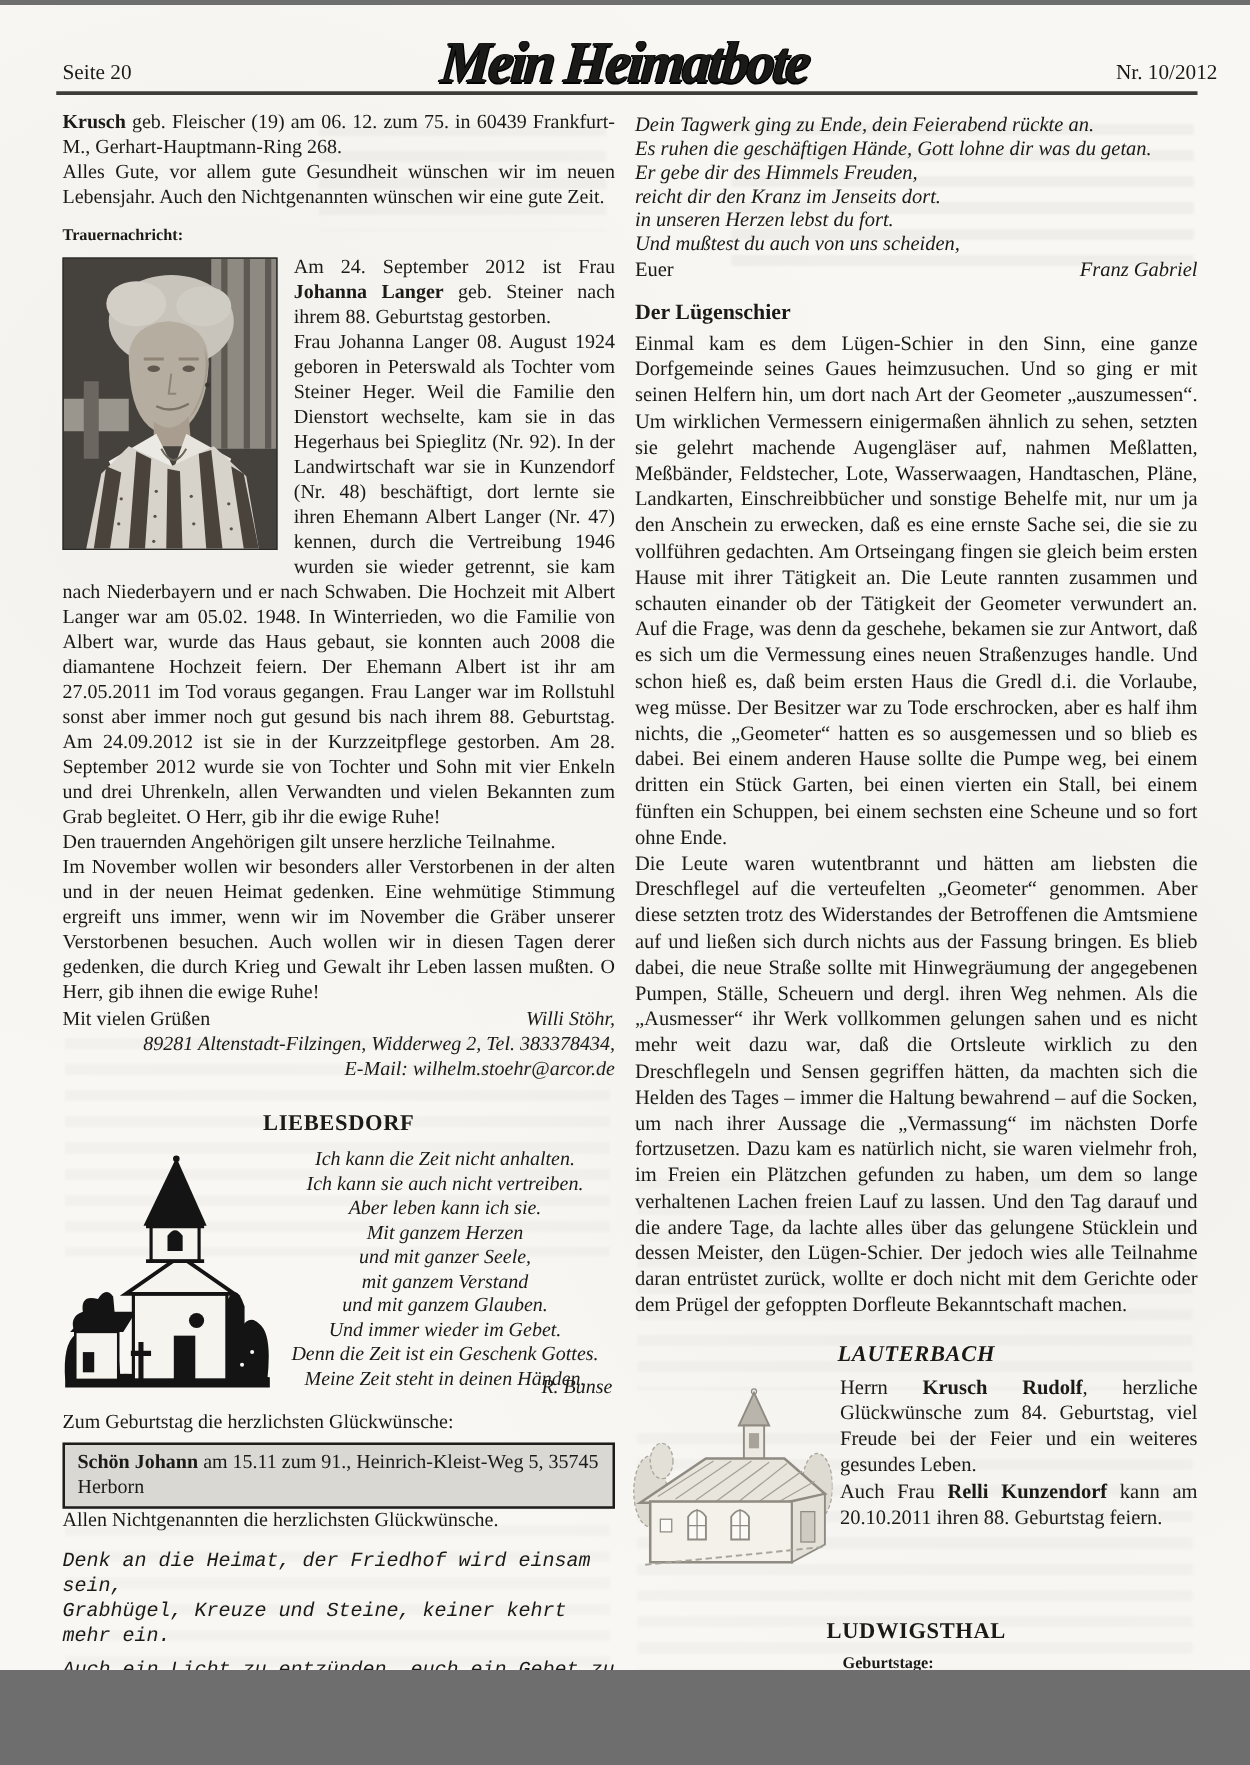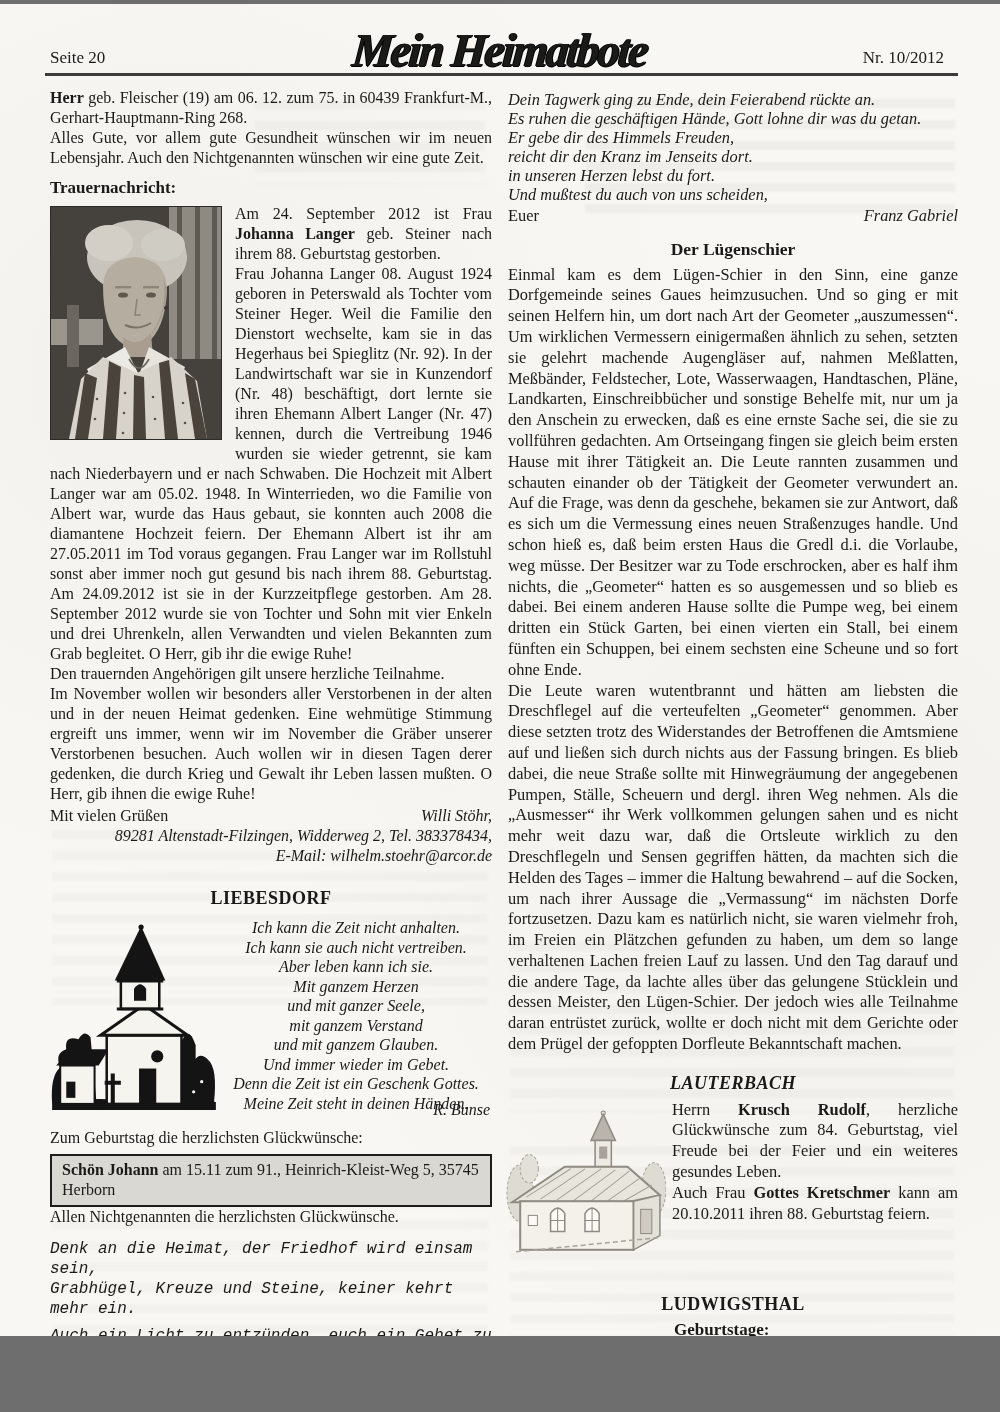--- a/index.html
+++ b/index.html
@@ -18,21 +18,21 @@
     text-shadow:1px 0 0 #000,-1px 0 0 #000,0 1px 0 #000;}
   .hrule{position:absolute;left:45px;top:69px;width:913px;height:3px;background:#3c3c3a;z-index:2;}
   .scan-bottom{position:absolute;left:0;top:1403px;width:1000px;height:2px;background:rgba(118,115,108,.45);z-index:2;}
 
   .colL{position:absolute;left:50px;top:84px;width:442px;font-size:16px;line-height:20px;z-index:2;}
   .colR{position:absolute;left:508px;top:86px;width:450px;font-size:16.4px;line-height:20.8px;z-index:2;}
   .just{text-align:justify;text-justify:inter-word;hyphens:auto;}
   p{margin:0;}
   b{font-weight:bold;}
   .it{font-style:italic;}
-  .subhead{font-weight:bold;font-size:17px;margin-top:10px;}
+  .subhead{font-weight:bold;font-size:13px;margin-top:10px;}
   .bigcap{font-weight:bold;font-size:18px;text-align:center;letter-spacing:.5px;}
   .photo{float:left;width:170px;height:232px;margin:2px 13px 6px 0;border:1px solid #2a2a28;background:#45423e;}
   .sigrow{display:flex;justify-content:space-between;margin-top:2px;}
   .addr{text-align:right;font-style:italic;}
   .poemC{font-style:italic;text-align:center;}
   .graybox{background:#d9d8d3;border:2px solid #1d1d1b;padding:4px 10px 5px 10px;}
   .footrow{display:flex;justify-content:space-between;font-style:italic;margin-top:2px;}
   .rel{position:relative;}
   .couplet{margin-bottom:7px;}
   svg{display:block;}
@@ -44,27 +44,27 @@
 
   <div class="ghost" style="left:585px;top:95px;width:370px;height:125px;"></div>
   <div class="ghost" style="left:255px;top:96px;width:230px;height:85px;opacity:.4;"></div>
   <div class="ghost" style="left:52px;top:826px;width:436px;height:175px;opacity:.35;"></div>
   <div class="ghost" style="left:510px;top:938px;width:444px;height:170px;opacity:.38;"></div>
   <div class="ghost" style="left:510px;top:1142px;width:444px;height:200px;opacity:.35;"></div>
   <div class="ghost" style="left:52px;top:1195px;width:436px;height:160px;opacity:.3;"></div>
 
   <div class="hdr-label" style="left:50px;">Seite 20</div>
   <div class="masthead">Mein Heimatbote</div>
-  <div class="hdr-label" style="right:56px;">Nr. 10/2012</div>
+  <div class="hdr-label" style="right:26px;">Nr. 10/2012</div>
   <div class="hrule"></div>
   <div class="scan-bottom"></div>
 
   <div class="colL">
 
-    <p class="just"><b>Herr</b><span> geb. Fleischer (19) am 06. 12. zum 75. in 60439 Frankfurt-M., Gerhart-Hauptmann-Ring 268.</span></p>
+    <p class="just"><b>Krusch</b><span> geb. Fleischer (19) am 06. 12. zum 75. in 60439 Frankfurt-M., Gerhart-Hauptmann-Ring 268.</span></p>
     <p class="just">Alles Gute, vor allem gute Gesundheit wünschen wir im neuen Lebensjahr. Auch den Nichtgenannten wünschen wir eine gute Zeit.</p>
 
     <div class="subhead">Trauernachricht:</div>
 
     <div style="margin-top:6px;">
       <div class="photo">
         <svg width="170" height="232" viewBox="0 0 170 232">
           <rect width="170" height="232" fill="#45423e"></rect>
           <rect x="118" y="0" width="52" height="152" fill="#8e8a82"></rect>
           <rect x="126" y="0" width="5" height="152" fill="#5d5953"></rect>
@@ -195,21 +195,21 @@
       <div>Er gebe dir des Himmels Freuden,</div>
       <div>reicht dir den Kranz im Jenseits dort.</div>
       <div>in unseren Herzen lebst du fort.</div>
       <div>Und mußtest du auch von uns scheiden,</div>
     </div>
     <div class="sigrow" style="margin-top:2px;">
       <span>Euer</span>
       <span class="it">Franz Gabriel</span>
     </div>
 
-    <div class="subhead" style="margin-top:12px;font-size:17.5px;text-align:center;">Der Lügenschier</div>
+    <div class="subhead" style="margin-top:12px;font-size:17.5px;">Der Lügenschier</div>
     <p class="just" style="margin-top:5px;">Einmal kam es dem Lügen-Schier in den Sinn, eine ganze Dorfgemeinde seines Gaues heimzusuchen. Und so ging er mit seinen Helfern hin, um dort nach Art der Geometer „auszumessen“. Um wirklichen Vermessern einigermaßen ähnlich zu sehen, setzten sie gelehrt machende Augengläser auf, nahmen Meßlatten, Meßbänder, Feldstecher, Lote, Wasserwaagen, Handtaschen, Pläne, Landkarten, Einschreibbücher und sonstige Behelfe mit, nur um ja den Anschein zu erwecken, daß es eine ernste Sache sei, die sie zu vollführen gedachten. Am Ortseingang fingen sie gleich beim ersten Hause mit ihrer Tätigkeit an. Die Leute rannten zusammen und schauten einander ob der Tätigkeit der Geometer verwundert an. Auf die Frage, was denn da geschehe, bekamen sie zur Antwort, daß es sich um die Vermessung eines neuen Straßenzuges handle. Und schon hieß es, daß beim ersten Haus die Gredl d.i. die Vorlaube, weg müsse. Der Besitzer war zu Tode erschrocken, aber es half ihm nichts, die „Geometer“ hatten es so ausgemessen und so blieb es dabei. Bei einem anderen Hause sollte die Pumpe weg, bei einem dritten ein Stück Garten, bei einen vierten ein Stall, bei einem fünften ein Schuppen, bei einem sechsten eine Scheune und so fort ohne Ende.</p>
     <p class="just">Die Leute waren wutentbrannt und hätten am liebsten die Dreschflegel auf die verteufelten „Geometer“ genommen. Aber diese setzten trotz des Widerstandes der Betroffenen die Amtsmiene auf und ließen sich durch nichts aus der Fassung bringen. Es blieb dabei, die neue Straße sollte mit Hinwegräumung der angegebenen Pumpen, Ställe, Scheuern und dergl. ihren Weg nehmen. Als die „Ausmesser“ ihr Werk vollkommen gelungen sahen und es nicht mehr weit dazu war, daß die Ortsleute wirklich zu den Dreschflegeln und Sensen gegriffen hätten, da machten sich die Helden des Tages – immer die Haltung bewahrend – auf die Socken, um nach ihrer Aussage die „Vermassung“ im nächsten Dorfe fortzusetzen. Dazu kam es natürlich nicht, sie waren vielmehr froh, im Freien ein Plätzchen gefunden zu haben, um dem so lange verhaltenen Lachen freien Lauf zu lassen. Und den Tag darauf und die andere Tage, da lachte alles über das gelungene Stücklein und dessen Meister, den Lügen-Schier. Der jedoch wies alle Teilnahme daran entrüstet zurück, wollte er doch nicht mit dem Gerichte oder dem Prügel der gefoppten Dorfleute Bekanntschaft machen.</p>
 
     <div class="bigcap" style="margin-top:18px;font-style:italic;">LAUTERBACH</div>
 
     <div class="rel" style="margin-top:6px;height:168px;">
       <svg style="position:absolute;left:-2px;top:8px;" width="160" height="154" viewBox="0 0 158 152">
         <ellipse cx="14" cy="84" rx="13" ry="28" fill="#dedbd3" stroke="#a8a49b" stroke-dasharray="3,2"></ellipse>
         <ellipse cx="23" cy="60" rx="9" ry="14" fill="#e3e0d8" stroke="#a8a49b" stroke-dasharray="3,2"></ellipse>
         <ellipse cx="146" cy="80" rx="12" ry="26" fill="#dedbd3" stroke="#a8a49b" stroke-dasharray="3,2"></ellipse>
@@ -224,21 +224,21 @@
         <rect x="133" y="100" width="11" height="24" fill="#cfcbc2" stroke="#8f8b83"></rect>
         <path d="M44,104 q7,-10 14,0 l0,18 l-14,0 Z" fill="#fbfaf6" stroke="#8f8b83" stroke-width="1.5"></path>
         <path d="M51,98 L51,122 M44,111 L58,111" stroke="#8f8b83" stroke-width="1"></path>
         <path d="M78,104 q7,-10 14,0 l0,18 l-14,0 Z" fill="#fbfaf6" stroke="#8f8b83" stroke-width="1.5"></path>
         <path d="M85,98 L85,122 M78,111 L92,111" stroke="#8f8b83" stroke-width="1"></path>
         <rect x="22" y="106" width="9" height="10" fill="#fbfaf6" stroke="#8f8b83"></rect>
         <path d="M10,142 L150,128" stroke="#a8a49b" stroke-width="1.5" stroke-dasharray="5,3"></path>
       </svg>
       <div style="margin-left:164px;">
         <p class="just"><span>Herrn </span><b>Krusch Rudolf</b><span>, herzliche Glückwünsche zum 84. Geburtstag, viel Freude bei der Feier und ein weiteres gesundes Leben.</span></p>
-        <p class="just"><span>Auch Frau </span><b>Gottes Kretschmer</b><span> kann am 20.10.2011 ihren 88. Geburtstag feiern.</span></p>
+        <p class="just"><span>Auch Frau </span><b>Relli Kunzendorf</b><span> kann am 20.10.2011 ihren 88. Geburtstag feiern.</span></p>
       </div>
     </div>
 
     <div class="bigcap" style="margin-top:26px;">LUDWIGSTHAL</div>
     <div class="subhead" style="margin-left:166px;margin-top:6px;">Geburtstage:</div>
 
     <div class="rel" style="margin-top:8px;min-height:205px;">
       <svg style="position:absolute;left:2px;top:-12px;" width="150" height="194" viewBox="0 0 150 192">
         <g stroke="#161616" stroke-width="4" fill="none">
           <path d="M8,128 L8,168 M22,124 L22,166 M36,122 L36,164 M2,140 L42,135 M2,156 L42,151"></path>

